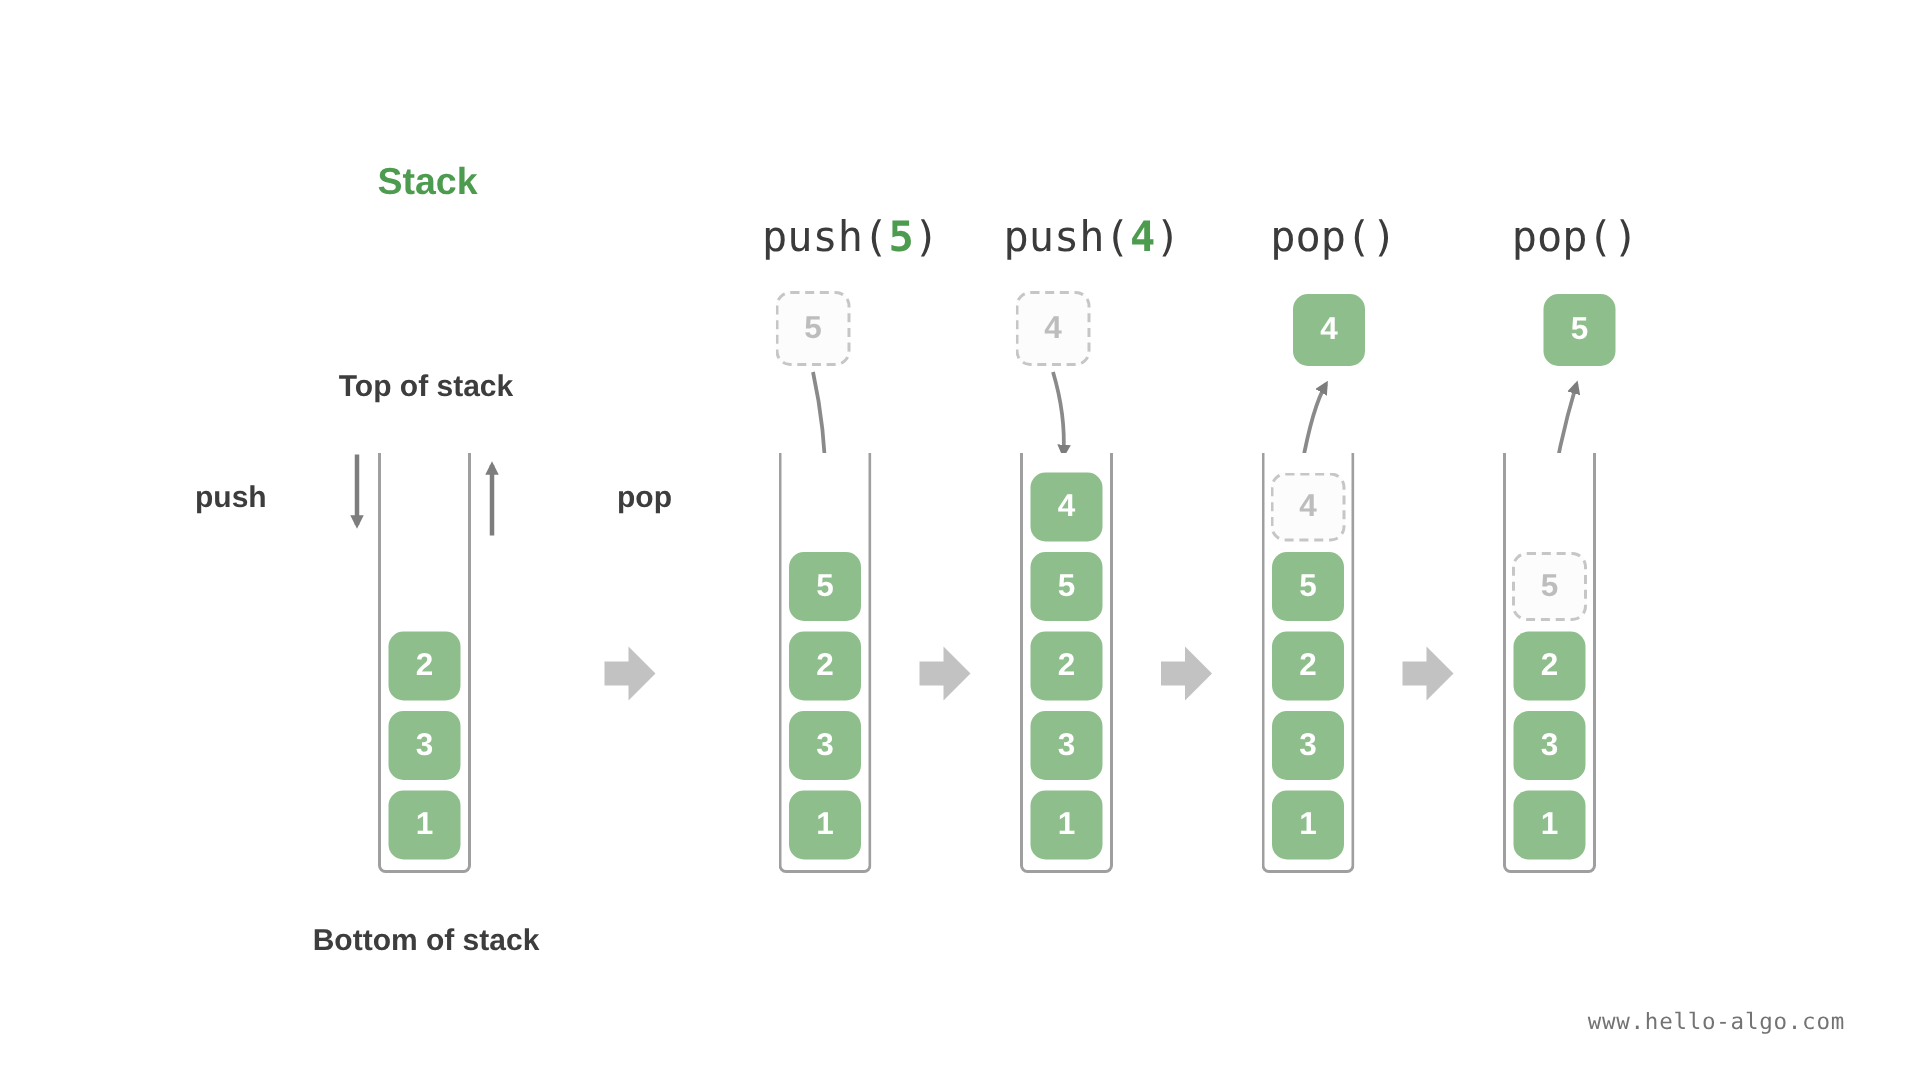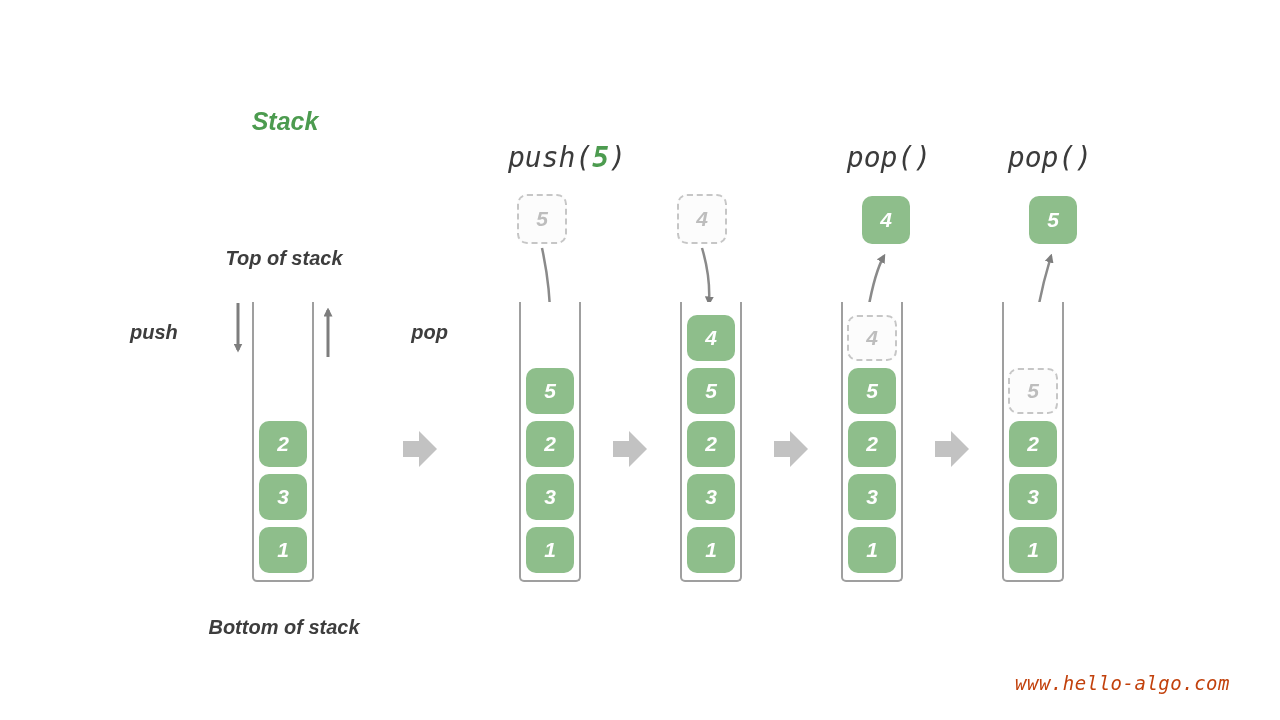--- a/index.html
+++ b/index.html
@@ -1,17 +1,17 @@
 <!DOCTYPE html>
 <html><head>
 <meta charset="utf-8">
 <style>
   html,body{margin:0;padding:0;background:#fff;}
   #canvas{position:relative;width:1280px;height:720px;background:#ffffff;overflow:hidden;
-          font-family:"Liberation Sans",sans-serif;font-style:italic;}
+          font-family:"Liberation Sans",sans-serif;}
   svg.overlay{position:absolute;left:0;top:0;width:1280px;height:720px;pointer-events:none;}
 
   .title{position:absolute;left:180px;top:107px;width:210px;text-align:center;
          font-size:25px;font-weight:700;color:#4C9B4F;}
   .side-label{position:absolute;font-size:20px;font-weight:700;color:#3d3d3d;}
   .top-label{left:184px;top:247px;width:200px;text-align:center;}
   .bottom-label{left:184px;top:616px;width:200px;text-align:center;}
   .push-label{left:130px;top:321px;width:92px;text-align:left;}
   .pop-label{left:358px;top:321px;width:90px;text-align:right;}
 
@@ -33,21 +33,21 @@
   .op2{left:487px}.op3{left:648px}.op4{left:809px}.op5{left:970px}
 
   .float-box{position:absolute;display:flex;align-items:center;justify-content:center;
       box-sizing:border-box;border-radius:10px;font-size:21px;font-weight:700;}
   .float-box.dashed{width:50px;height:50px;top:194px;background:#fcfcfc;
       border:2px dashed #c6c6c6;color:#bdbdbd;}
   .float-box.solid{width:48px;height:48px;top:196px;background:#8EBE8B;color:#fff;}
   .f2{left:517px}.f3{left:677px}.f4{left:862px}.f5{left:1029px}
 
   .watermark{position:absolute;right:50px;top:672px;font-family:"DejaVu Sans Mono",monospace;
-      font-size:19px;color:#c2410c;letter-spacing:0.5px;}
+      font-size:15px;color:#737373;letter-spacing:0.5px;}
 </style>
 </head>
 <body>
 
 <div id="canvas">
 
   <svg class="overlay" viewBox="0 0 1280 720">
     <defs>
       <marker id="ah" markerWidth="9" markerHeight="9" refX="6.5" refY="4.5" orient="auto" markerUnits="userSpaceOnUse">
         <path d="M0,0 L9,4.5 L0,9 Z" fill="#7d7d7d"></path>
@@ -85,20 +85,23 @@
     <span>push(</span><span class="green">5</span><span>)</span>
   </div>
   <div class="float-box dashed f2">5</div>
   <div class="stack-container c2">
     <div class="box">5</div>
     <div class="box">2</div>
     <div class="box">3</div>
     <div class="box">1</div>
   </div>
 
+  <div class="op op3">
+    <span>push(</span><span class="green">4</span><span>)</span>
+  </div>
   <div class="float-box dashed f3">4</div>
   <div class="stack-container c3">
     <div class="box">4</div>
     <div class="box">5</div>
     <div class="box">2</div>
     <div class="box">3</div>
     <div class="box">1</div>
   </div>
 
   <div class="op op4">

